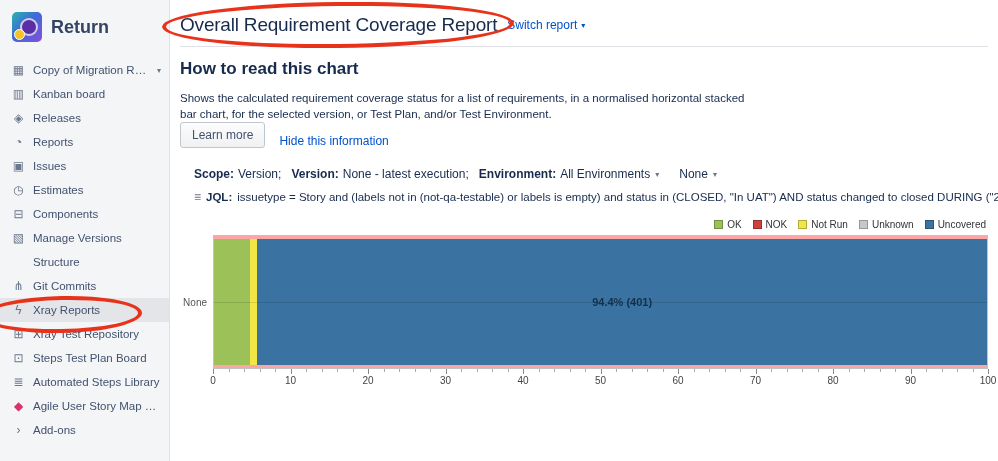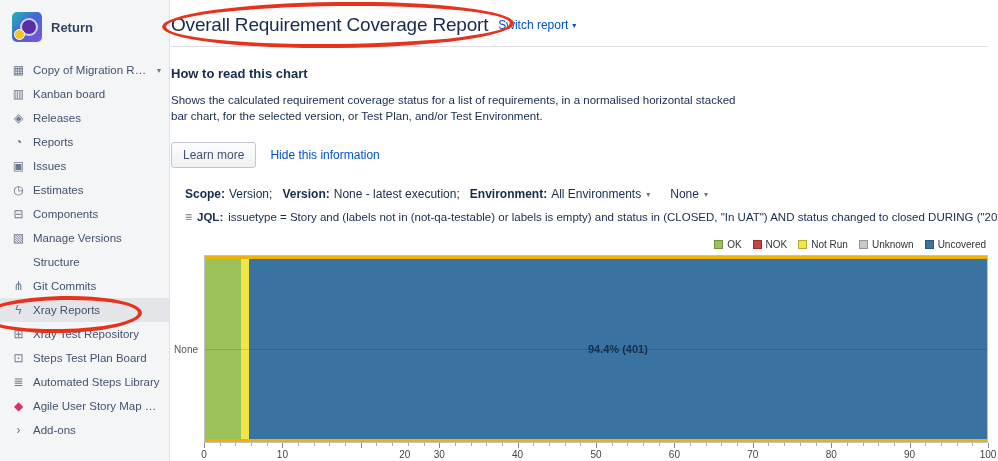--- a/index.html
+++ b/index.html
@@ -6,56 +6,56 @@
   html,body{margin:0;padding:0}
   body{font-family:"Liberation Sans",sans-serif;background:#fff}
   .app{position:relative;width:998px;height:461px;overflow:hidden;background:#fff}
 
   
   .sidebar{position:absolute;left:0;top:0;width:170px;height:100%;background:#f4f5f7;border-right:1px solid #dfe1e6}
   .logo-row{display:flex;align-items:center;gap:9px;padding:12px 10px 12px 12px;cursor:pointer}
   .logo{position:relative;width:30px;height:30px;border-radius:5px;background:linear-gradient(135deg,#27b4ad 0%,#3f6ad8 45%,#8350d8 100%);flex:none}
   .logo:before{content:"";position:absolute;left:8px;top:6px;width:14px;height:14px;border-radius:50%;background:#5a2ea6;border:2px solid rgba(255,255,255,.75)}
   .logo:after{content:"";position:absolute;left:2px;bottom:2px;width:9px;height:9px;border-radius:50%;background:#f7c325;border:1px solid #fff}
-  .logo-label{font-size:13px;font-weight:bold;color:#344563}
+  .logo-label{font-size:18px;font-weight:bold;color:#344563}
   .menu{margin-top:4px}
   .item{display:flex;align-items:center;gap:7px;height:24px;padding:0 8px 0 11px;font-size:11.5px;color:#42526e;white-space:nowrap;cursor:pointer}
   .item.selected{background:#e3e5e9}
   .item .mi{flex:none;width:15px;text-align:center;font-size:12px;color:#6b778c;line-height:1}
   .item .lbl{overflow:hidden;text-overflow:ellipsis}
   .caret-down{font-size:8px;color:#6b778c;margin-left:1px}
 
   
-  .main{position:absolute;left:171px;top:0;right:0;bottom:0;padding:12px 10px 0 0}
+  .main{position:absolute;left:171px;top:0;right:0;bottom:0;padding:12px 10px 0 9px}
   .title-row{display:flex;align-items:center;gap:10px;height:26px}
   .title-row h1{margin:0;font-size:19px;font-weight:500;color:#172b4d;letter-spacing:-.2px}
   .switch-link{font-size:12px;color:#0052cc;text-decoration:none;display:inline-flex;align-items:center;gap:3px;cursor:pointer}
   .switch-link .caret-down{color:#0052cc}
   .rule{border:none;border-top:1px solid #dfe1e6;margin:8px 0 0}
-  .section-title{margin:19px 0 0;font-size:13px;font-weight:bold;color:#172b4d}
+  .section-title{margin:12px 0 0;font-size:17px;font-weight:bold;color:#172b4d}
   .para{margin:12px 0 0;font-size:11.5px;line-height:1.35;color:#172b4d;max-width:578px}
-  .btn-row{margin-top:18px;display:flex;align-items:center;gap:14px}
+  .btn-row{margin-top:0;display:flex;align-items:flex-end;gap:14px}
   .btn{font-family:inherit;font-size:12px;color:#42526e;background:linear-gradient(#fdfdfd,#eff1f3);border:1px solid #c1c7d0;border-radius:3px;padding:5px 11px;cursor:pointer}
   .link{font-size:12px;color:#0052cc;cursor:pointer;text-decoration:none}
   .scope-row{margin:19px 0 0 14px;font-size:12px;color:#172b4d;display:flex;align-items:center}
   .scope-row b{margin-right:4px}
   .scope-row .val{margin-right:10px}
   .dd{display:inline-flex;align-items:center;gap:4px;cursor:pointer;margin-right:20px}
 
   .jql-row{margin:9px 0 0 14px;font-size:11.5px;color:#172b4d;display:flex;align-items:center;gap:5px;white-space:nowrap}
   .jql-icon{color:#6b778c;font-size:12px;flex:none}
 
   
   .chart{margin-top:15px}
   .legend{display:flex;justify-content:flex-end;align-items:center;gap:11px;font-size:10px;color:#333;padding-right:2px}
   .legend-item{display:inline-flex;align-items:center;gap:4px}
   .sq{width:9px;height:9px;border:1px solid rgba(0,0,0,.25);flex:none}
   .plot-wrap{position:relative;margin-top:5px;padding-left:33px}
   .ylabel{position:absolute;left:0;top:50%;transform:translateY(-50%);width:27px;text-align:right;font-size:10px;color:#555}
-  .plot{position:relative;height:188px;border:1px solid #c2c2c2;background:#eab308;overflow:hidden}
+  .plot{position:relative;height:134px;border:1px solid #c2c2c2;background:#fca5a5;overflow:hidden}
   .bar{position:absolute;left:0;right:0;top:3px;bottom:3px;display:flex}
   .seg{height:100%}
   .midline{position:absolute;left:0;right:0;top:50%;height:1px;background:rgba(0,0,0,.12)}
   .bar-label{position:absolute;top:50%;transform:translate(-50%,-50%);font-size:11px;font-weight:bold;color:#14304a}
   .xaxis{position:relative;height:18px;margin-left:33px}
   .tick{position:absolute;top:0;width:1px;background:#888}
   .tick.major{height:5px}
   .tick.minor{height:3px;background:#aaa}
   .tick-label{position:absolute;top:6px;transform:translateX(-50%);font-size:10px;color:#444}
 
@@ -227,21 +227,21 @@
           <span class="tick minor" style="left: 4%;"></span>
           <span class="tick minor" style="left: 6%;"></span>
           <span class="tick minor" style="left: 8%;"></span>
           <span class="tick major" style="left: 10%;"></span>
           <span class="tick-label" style="left: 10%;">10</span>
           <span class="tick minor" style="left: 12%;"></span>
           <span class="tick minor" style="left: 14%;"></span>
           <span class="tick minor" style="left: 16%;"></span>
           <span class="tick minor" style="left: 18%;"></span>
           <span class="tick major" style="left: 20%;"></span>
-          <span class="tick-label" style="left: 20%; margin-left: 44px;">20</span>
+          <span class="tick-label" style="left: 20%;">20</span>
           <span class="tick minor" style="left: 22%;"></span>
           <span class="tick minor" style="left: 24%;"></span>
           <span class="tick minor" style="left: 26%;"></span>
           <span class="tick minor" style="left: 28%;"></span>
           <span class="tick major" style="left: 30%;"></span>
           <span class="tick-label" style="left: 30%;">30</span>
           <span class="tick minor" style="left: 32%;"></span>
           <span class="tick minor" style="left: 34%;"></span>
           <span class="tick minor" style="left: 36%;"></span>
           <span class="tick minor" style="left: 38%;"></span>

